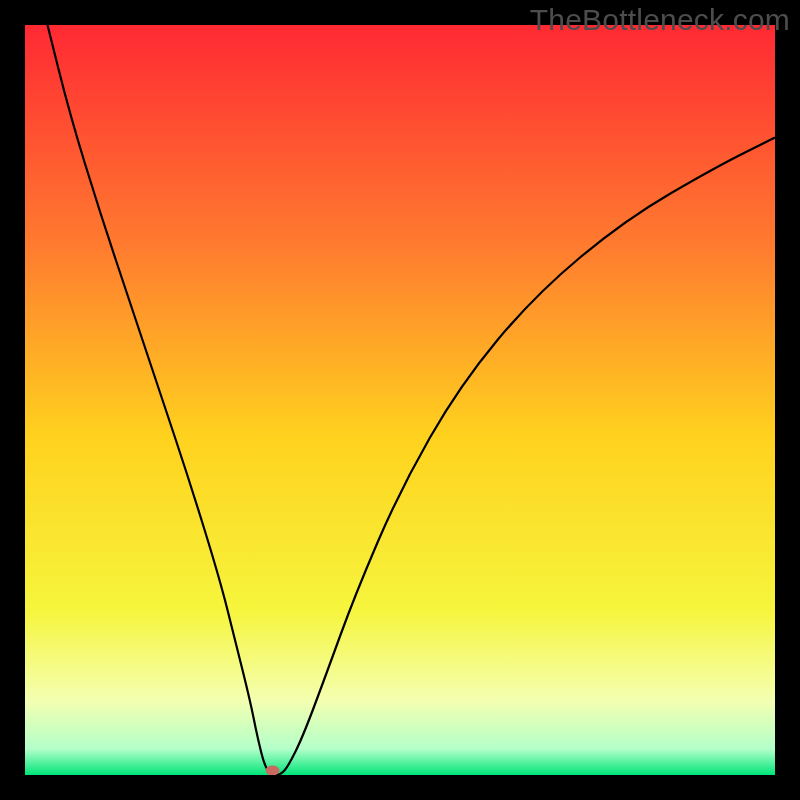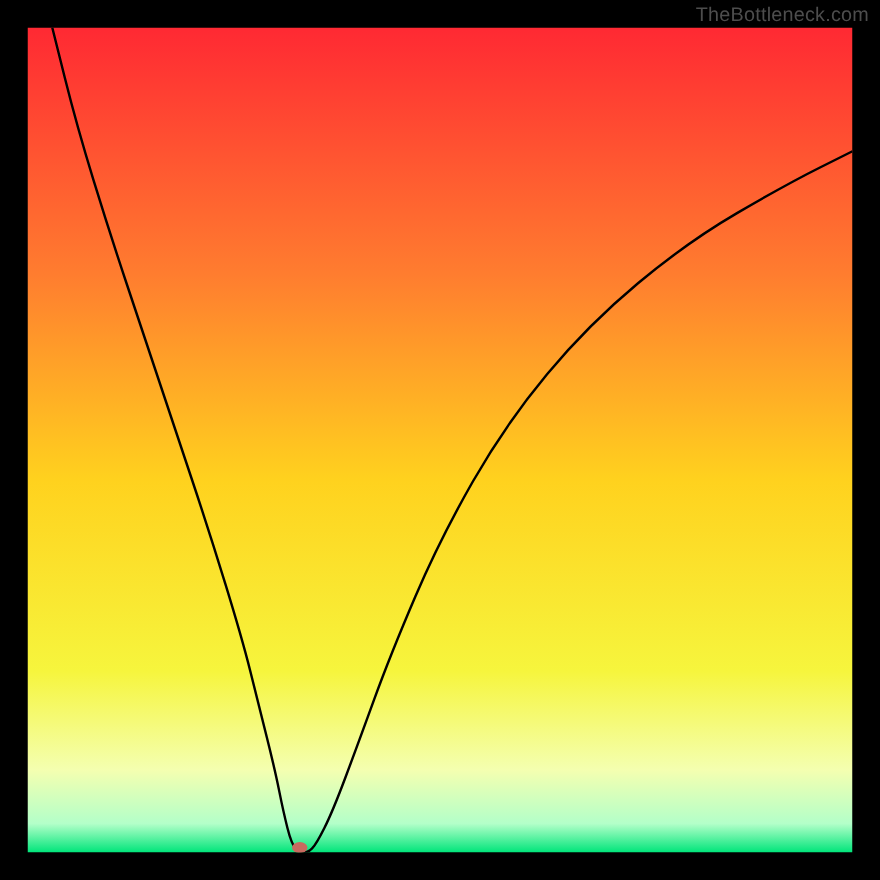--- a/index.html
+++ b/index.html
@@ -15,21 +15,21 @@
     position: absolute;
     left: 0; top: 0;
     width: 800px; height: 800px;
     background: #000;
   }
   .watermark {
     position: absolute;
     top: 3px;
     right: 10px;
     color: #4d4d4d;
-    font-size: 18px;
+    font-size: 30px;
     font-weight: 500;
     letter-spacing: 0.2px;
     z-index: 10;
   }
   .plot-wrap {
     position: absolute;
     left: 25px;
     top: 25px;
     width: 750px;
     height: 750px;

